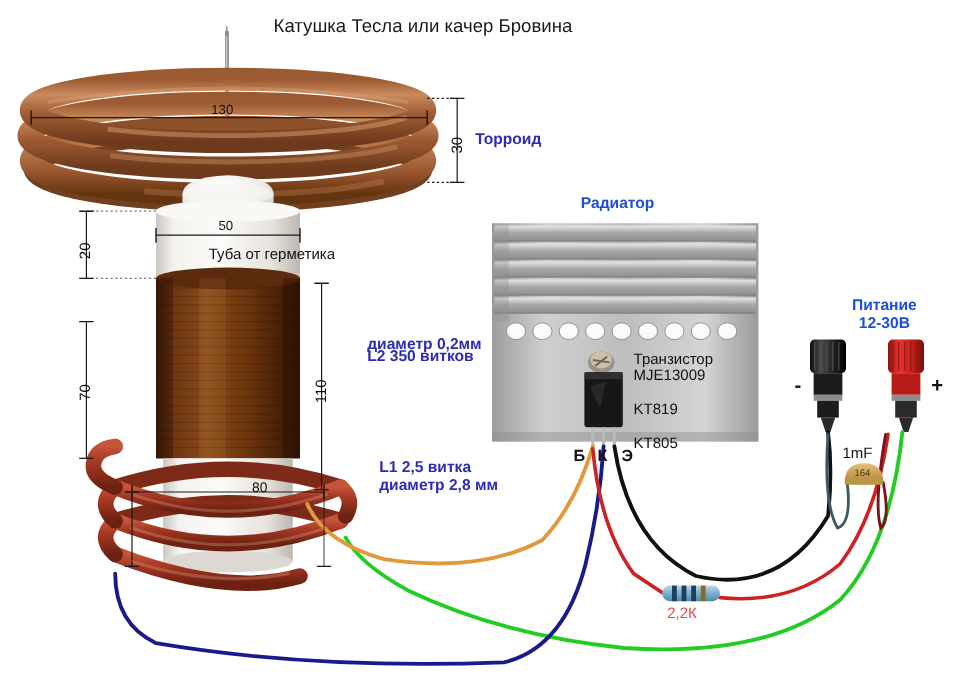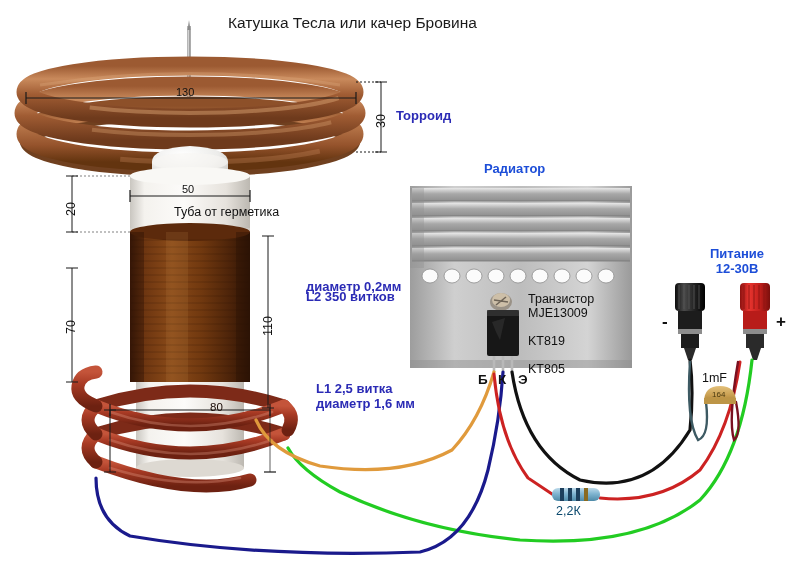--- a/index.html
+++ b/index.html
@@ -39,21 +39,21 @@
   .pinlabel{
     font-size:13.5px;color:#111;font-weight:bold;white-space:nowrap;
   }
   .sign{
     font-size:17px;color:#111;font-weight:bold;white-space:nowrap;
   }
   .tubelabel{
     font-size:12.5px;color:#111;white-space:nowrap;padding-left:44px;
   }
   .caplabel{font-size:12.5px;color:#111;white-space:nowrap;}
-  .reslabel{font-size:12.5px;color:#0c4a6e;white-space:nowrap;}
+  .reslabel{font-size:12.5px;color:#ef4444;white-space:nowrap;}
   .cap105{font-size:8px;color:#4a3a10;white-space:nowrap;}
   .dim80{font-size:11.5px;color:#1a0b06;white-space:nowrap;padding-left:28px;}
 </style>
 </head>
 <body>
 
 <div id="stage">
 
   <svg viewBox="0 0 800 567">
     <defs>
@@ -397,21 +397,21 @@
   <div class="abs dim-rot" style="left:64px;top:334px;">70</div>
 
   <div class="abs dim-rot" style="left:261px;top:336px;">110</div>
 
   <div class="abs dim80" style="left:182px;top:401px;">80</div>
 
   <div class="abs bluelabel" style="left:306px;top:264px;margin-top:25px;">L2 350 витков</div>
   <div class="abs bluelabel" style="left:306px;top:279px;">диаметр 0,2мм</div>
 
   <div class="abs bluelabel" style="left:316px;top:381px;">L1 2,5 витка</div>
-  <div class="abs bluelabel" style="left:316px;top:396px;">диаметр 1,6 мм</div>
+  <div class="abs bluelabel" style="left:316px;top:396px;">диаметр 2,8 мм</div>
 
   <div class="abs redlabel" style="left:484px;top:161px;">Радиатор</div>
 
   <div class="abs blacklabel" style="left:528px;top:292px;">Транзистор</div>
   <div class="abs blacklabel" style="left:528px;top:306px;text-align:right;">MJE13009</div>
   <div class="abs blacklabel" style="left:528px;top:320px;margin-top:42px;">KT805</div>
   <div class="abs blacklabel" style="left:528px;top:334px;">KT819</div>
 
   <div class="abs pinlabel" style="left:478px;top:372px;">Б</div>
   <div class="abs pinlabel" style="left:498px;top:372px;">К</div>

